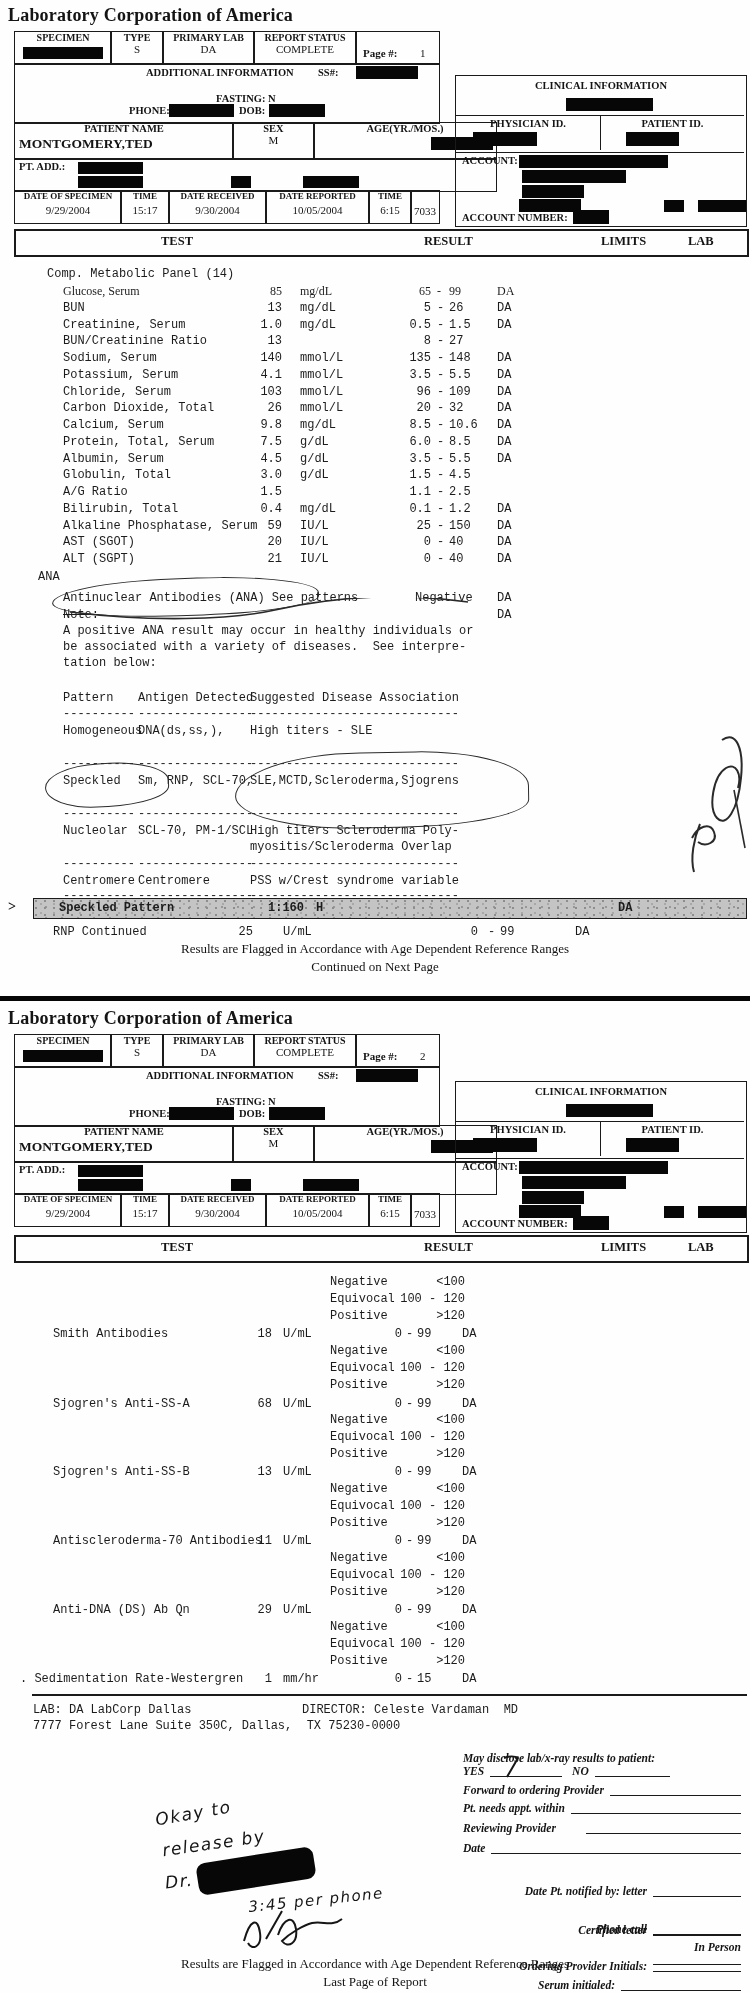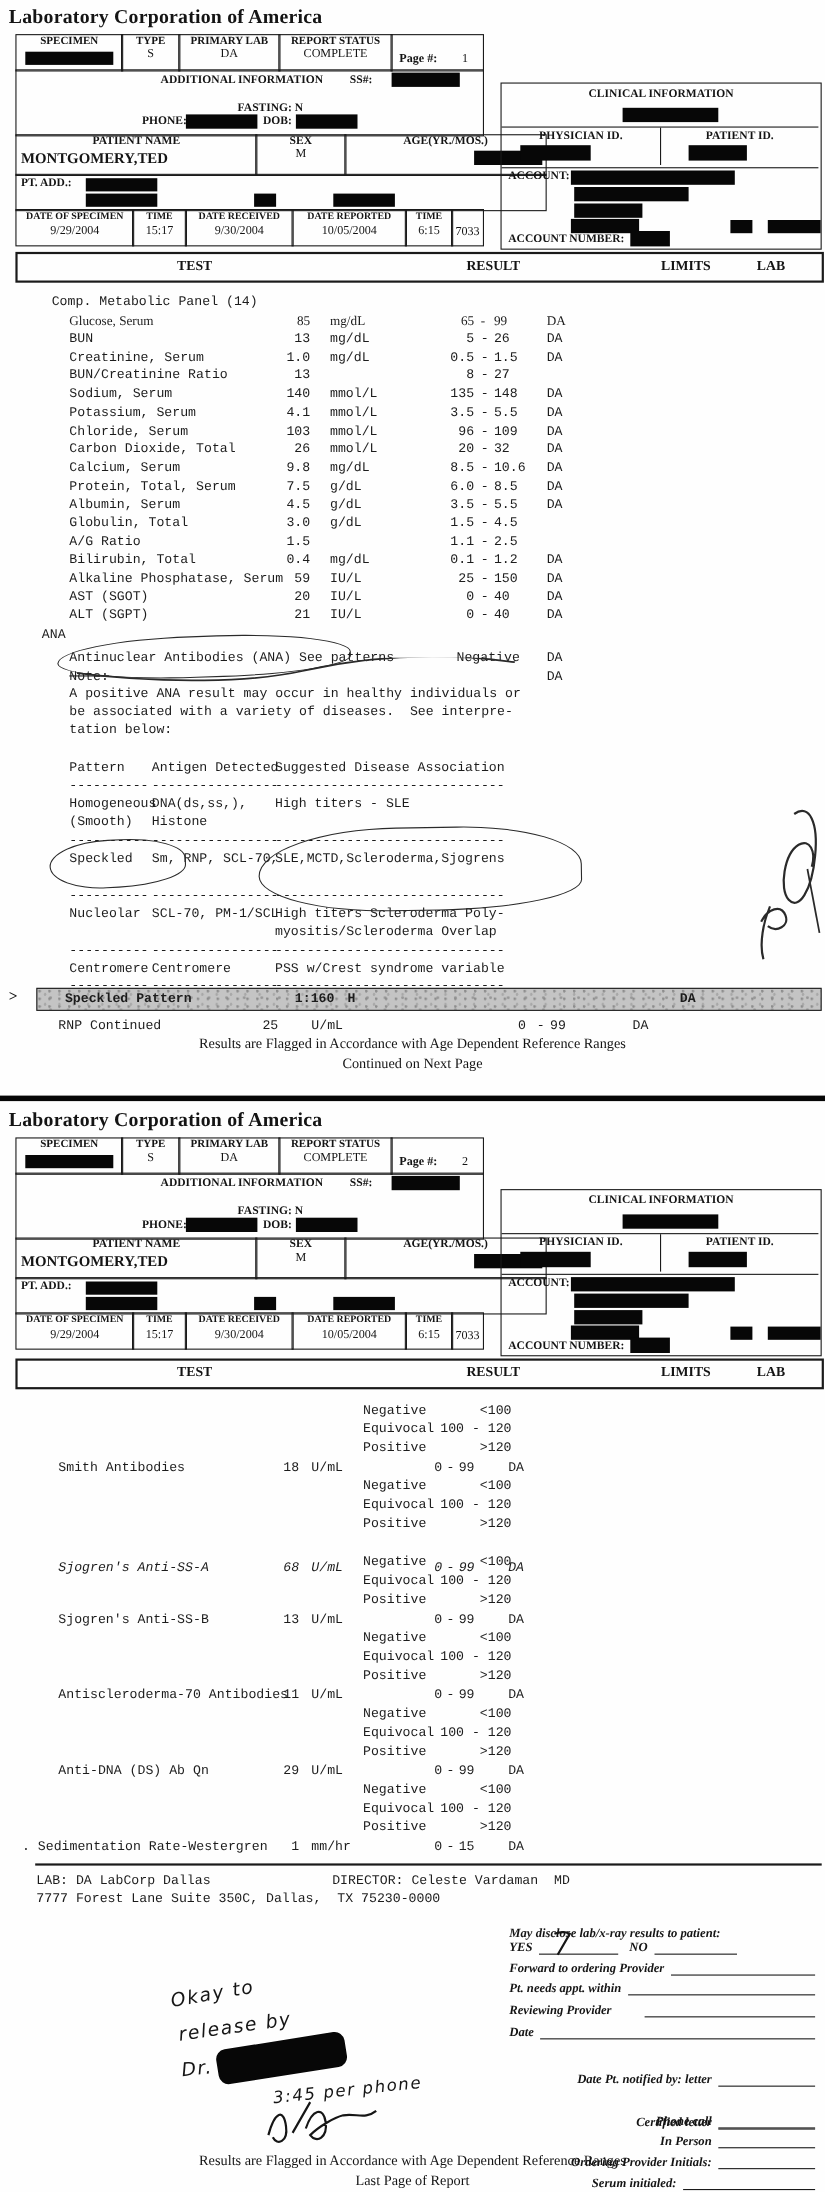--- a/index.html
+++ b/index.html
@@ -206,21 +206,20 @@
     <div class="abs mono" style="top:640px;left:63px;">be associated with a variety of diseases.  See interpre-</div>
     <div class="abs mono" style="top:656px;left:63px;">tation below:</div>
 
     <div class="trow mono" style="top:691px;">
       <span class="pt1">Pattern</span>
       <span class="pt2">Antigen Detected</span>
       <span class="pt3">Suggested Disease Association</span>
     </div>
     <div class="trow mono" style="top:707px;"><span class="pt1">----------</span><span class="pt2">----------------</span><span class="pt3">-----------------------------</span></div>
     <div class="trow mono" style="top:724px;"><span class="pt1">Homogeneous</span><span class="pt2">DNA(ds,ss,),</span><span class="pt3">High titers - SLE</span></div>
-    <div class="trow mono" style="top:740px;"><span class="pt1">(Smooth)</span><span class="pt2">Histone</span></div>
     <div class="trow mono" style="top:757px;"><span class="pt1">----------</span><span class="pt2">----------------</span><span class="pt3">-----------------------------</span></div>
     <div class="trow mono" style="top:774px;"><span class="pt1">Speckled</span><span class="pt2">Sm, RNP, SCL-70,</span><span class="pt3">SLE,MCTD,Scleroderma,Sjogrens</span></div>
     <div class="trow mono" style="top:807px;"><span class="pt1">----------</span><span class="pt2">----------------</span><span class="pt3">-----------------------------</span></div>
     <div class="trow mono" style="top:824px;"><span class="pt1">Nucleolar</span><span class="pt2">SCL-70, PM-1/SCL</span><span class="pt3">High titers Scleroderma Poly-</span></div>
     <div class="trow mono" style="top:840px;"><span class="pt3">myositis/Scleroderma Overlap</span></div>
     <div class="trow mono" style="top:857px;"><span class="pt1">----------</span><span class="pt2">----------------</span><span class="pt3">-----------------------------</span></div>
     <div class="trow mono" style="top:874px;"><span class="pt1">Centromere</span><span class="pt2">Centromere</span><span class="pt3">PSS w/Crest syndrome variable</span></div>
     <div class="trow mono" style="top:889px;"><span class="pt1">----------</span><span class="pt2">----------------</span><span class="pt3">-----------------------------</span></div>
 
     <div class="circ" style="top:763px;left:45px;width:122px;height:42px;border-radius:48% 52% 55% 45%/55% 50% 45% 55%;transform:rotate(-3deg);"></div>
@@ -365,21 +364,21 @@
     </div>
 
     <div class="trow ref mono" style="top:272px;"><span class="rl">Negative</span><span class="rv">&lt;100</span></div>
     <div class="trow ref mono" style="top:289px;"><span class="rl">Equivocal</span><span class="rv">100 - 120</span></div>
     <div class="trow ref mono" style="top:306px;"><span class="rl">Positive</span><span class="rv">&gt;120</span></div>
     <div class="trow t2 mono" style="top:324px;"><span class="n">Smith Antibodies</span><span class="r">18</span><span class="u">U/mL</span><span class="lo">0</span><span class="da">-</span><span class="hi">99</span><span class="lb">DA</span></div>
 
     <div class="trow ref mono" style="top:341px;"><span class="rl">Negative</span><span class="rv">&lt;100</span></div>
     <div class="trow ref mono" style="top:358px;"><span class="rl">Equivocal</span><span class="rv">100 - 120</span></div>
     <div class="trow ref mono" style="top:375px;"><span class="rl">Positive</span><span class="rv">&gt;120</span></div>
-    <div class="trow t2 mono" style="top:415px;font-style:italic;"><span class="n">Sjogren's Anti-SS-A</span><span class="r">68</span><span class="u">U/mL</span><span class="lo">0</span><span class="da">-</span><span class="hi">99</span><span class="lb">DA</span></div>
+    <div class="trow t2 mono" style="top:394px;"><span class="n">Sjogren's Anti-SS-A</span><span class="r">68</span><span class="u">U/mL</span><span class="lo">0</span><span class="da">-</span><span class="hi">99</span><span class="lb">DA</span></div>
 
     <div class="trow ref mono" style="top:410px;"><span class="rl">Negative</span><span class="rv">&lt;100</span></div>
     <div class="trow ref mono" style="top:427px;"><span class="rl">Equivocal</span><span class="rv">100 - 120</span></div>
     <div class="trow ref mono" style="top:444px;"><span class="rl">Positive</span><span class="rv">&gt;120</span></div>
     <div class="trow t2 mono" style="top:462px;"><span class="n">Sjogren's Anti-SS-B</span><span class="r">13</span><span class="u">U/mL</span><span class="lo">0</span><span class="da">-</span><span class="hi">99</span><span class="lb">DA</span></div>
 
     <div class="trow ref mono" style="top:479px;"><span class="rl">Negative</span><span class="rv">&lt;100</span></div>
     <div class="trow ref mono" style="top:496px;"><span class="rl">Equivocal</span><span class="rv">100 - 120</span></div>
     <div class="trow ref mono" style="top:513px;"><span class="rl">Positive</span><span class="rv">&gt;120</span></div>
     <div class="trow t2 mono" style="top:531px;"><span class="n">Antiscleroderma-70 Antibodies</span><span class="r">11</span><span class="u">U/mL</span><span class="lo">0</span><span class="da">-</span><span class="hi">99</span><span class="lb">DA</span></div>
@@ -433,21 +432,21 @@
         <span class="blank fix" style="width:88px;"></span>
       </div>
     <div class="fl" style="top:921px;">
         <span class="rlab">Certified letter</span>
         <span class="blank fix" style="width:88px;"></span>
       </div>
     <div class="fl" style="top:920px;">
         <span class="rlab">Phone call</span>
         <span class="blank fix" style="width:88px;"></span>
       </div>
-    <div class="fl" style="top:938px;">
+    <div class="fl" style="top:938px;flex-direction:column;">
         <span class="rlab">In Person</span>
         <span class="blank fix" style="width:88px;"></span>
       </div>
     <div class="fl" style="top:957px;">
         <span class="rlab">Ordering Provider Initials:</span>
         <span class="blank fix" style="width:88px;"></span>
       </div>
     <div class="fl" style="top:976px;">
         <span class="rlab">Serum initialed:</span>
         <span class="blank fix" style="width:120px;"></span>

